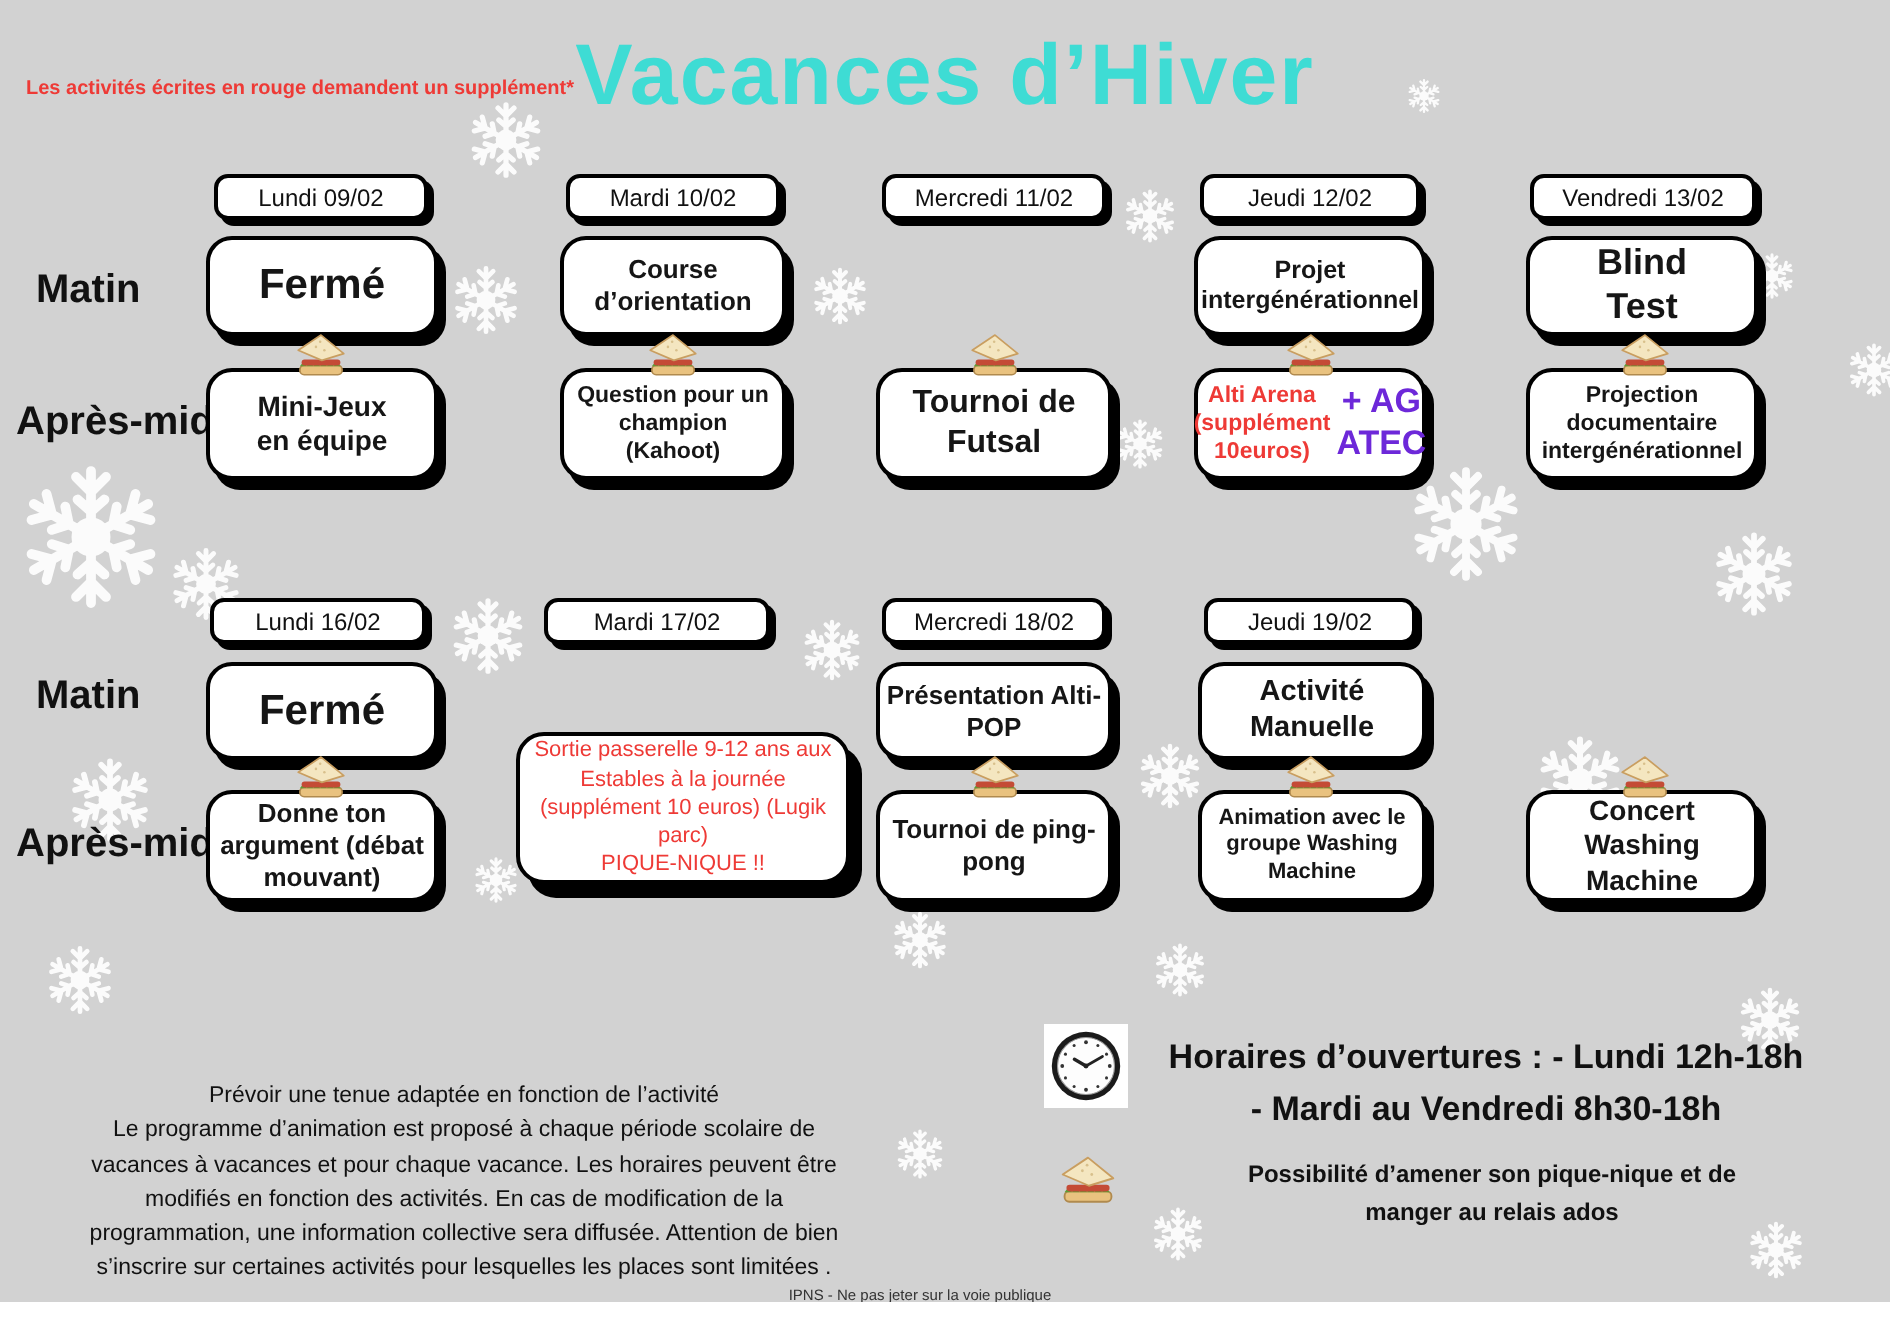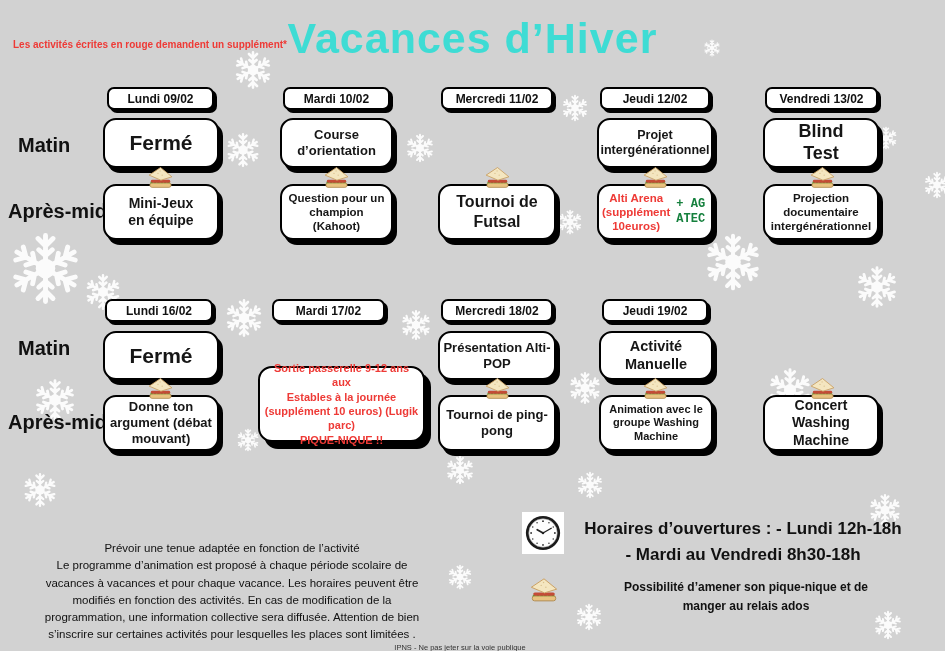--- a/index.html
+++ b/index.html
@@ -5,32 +5,32 @@
   html,body{margin:0;padding:0;}
   .page{position:relative;width:945px;height:651px;background:#d2d2d2;overflow:hidden;
         font-family:"Liberation Sans",sans-serif;color:#141414;}
   .flake{position:absolute;z-index:1;opacity:.93;pointer-events:none;}
   .title{position:absolute;left:0;right:0;top:14px;text-align:center;z-index:2;
          font-size:43px;font-weight:800;color:#3edcd4;letter-spacing:1px;}
   .note{position:absolute;left:13px;top:39px;z-index:2;font-size:10px;font-weight:bold;color:#ee3a36;}
   .rowlabel{position:absolute;z-index:2;font-size:20px;font-weight:bold;color:#111;}
   .hdr{position:absolute;z-index:2;height:23px;background:#fff;border:2px solid #000;border-radius:7px;
        box-shadow:3px 3px 0 #000;display:flex;align-items:center;justify-content:center;
-       font-size:12px;font-weight:bold;color:#111;box-sizing:border-box;}
+       font-size:12px;font-weight:normal;color:#111;box-sizing:border-box;}
   .box{position:absolute;z-index:2;background:#fff;border:2.5px solid #000;border-radius:13px;
        box-shadow:4px 5px 0 #000;display:flex;align-items:center;justify-content:center;
        text-align:center;font-weight:bold;color:#161616;white-space:pre-line;line-height:1.22;
        padding:2px 3px;box-sizing:border-box;}
   .box span{white-space:pre-line;}
   .special{position:absolute;z-index:2;background:#fff;border:2.5px solid #000;border-radius:14px;
        box-shadow:6px 7px 0 #000;display:flex;align-items:center;justify-content:center;
-       text-align:center;font-weight:bold;color:#ee3a36;white-space:pre-line;line-height:1.3;
+       text-align:center;font-weight:normal;color:#ee3a36;white-space:pre-line;line-height:1.3;
        font-size:11px;padding:3px;box-sizing:border-box;}
   .red{color:#ee3a36;}
-  .suffix{margin-left:3px;color:#15803d;font-size:12px;font-family:Liberation Mono, monospace;}
+  .suffix{margin-left:3px;color:#6d28d9;font-size:17px;}
   .sand{position:absolute;z-index:3;width:27px;height:27px;}
   .para{position:absolute;left:12px;top:540px;width:440px;z-index:2;text-align:center;
         font-size:11.5px;line-height:1.5;color:#111;white-space:pre-line;}
   .clockbg{position:absolute;left:522px;top:512px;width:42px;height:42px;background:#fff;z-index:2;
         display:flex;align-items:center;justify-content:center;}
   .horaires{position:absolute;left:568px;top:516px;width:350px;z-index:2;text-align:center;
         font-size:17px;font-weight:bold;line-height:1.5;color:#111;}
   .pique{position:absolute;left:556px;top:578px;width:380px;z-index:2;text-align:center;
         font-size:12px;font-weight:bold;line-height:1.55;color:#111;white-space:pre-line;}
   .footer{position:absolute;left:0;right:25px;top:643px;z-index:2;text-align:center;

